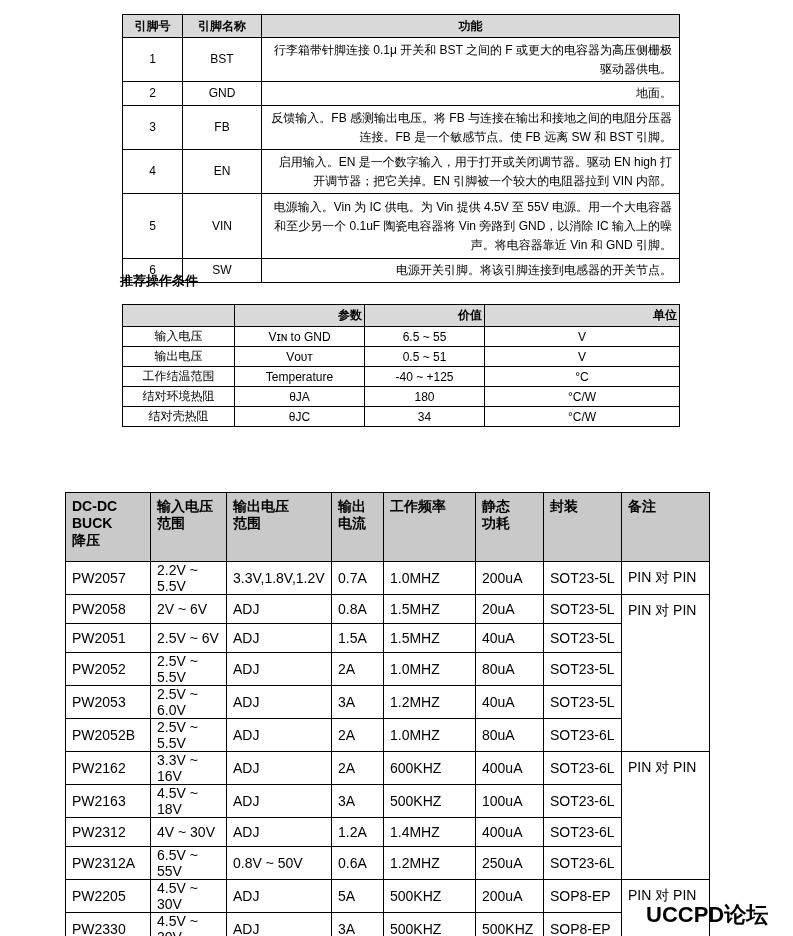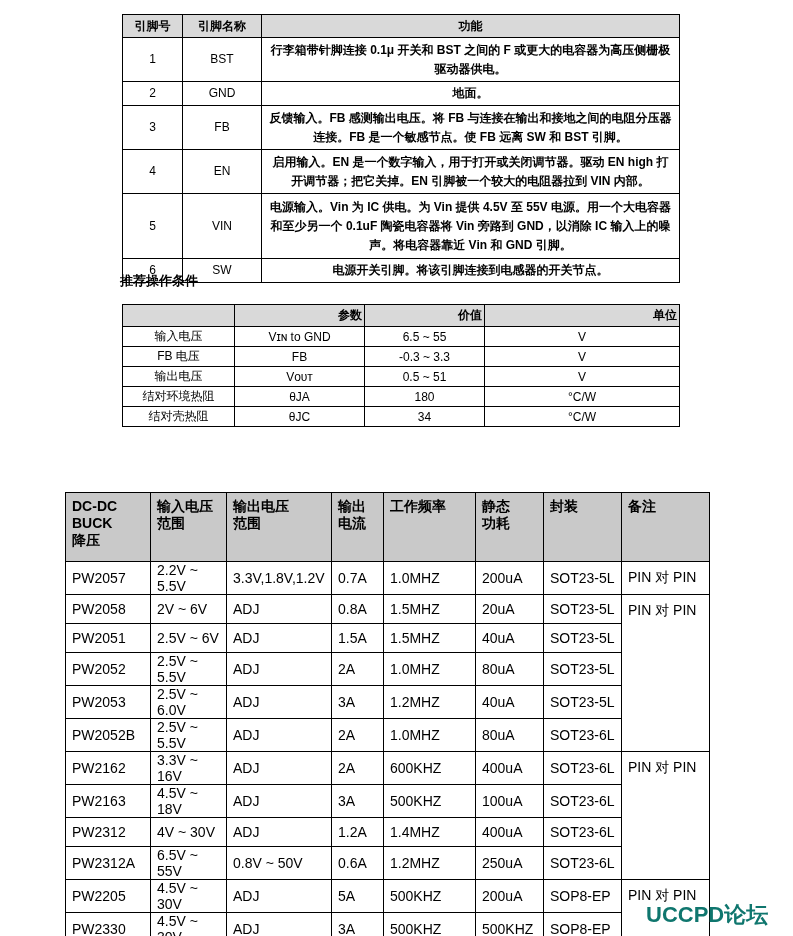--- a/index.html
+++ b/index.html
@@ -9,21 +9,21 @@
     overflow:hidden;
   }
   table { border-collapse:collapse; table-layout:fixed; }
   td,th { border:1px solid #000; overflow:hidden; }
 
   
   .t1 { position:absolute; left:122px; top:14px; width:557px; font-size:12px; }
   .t1 th { background:#d9d9d9; font-weight:bold; height:20px; text-align:center; padding:1px 2px; }
   .t1 td { padding:2px 4px; line-height:19px; vertical-align:middle; }
   .t1 .c-center { text-align:center; }
-  .t1 .c-func { text-align:center; padding:2px 7px;font-weight:bold; }
+  .t1 .c-func { text-align:right; padding:2px 7px; }
   .t1 tr.h43 td { height:39px; }
   .t1 tr.h22 td { height:18px; }
   .t1 tr.h64 td { height:60px; }
 
   
   .sec-title { position:absolute; left:120px; top:272px; font-size:13px; font-weight:bold; }
 
   
   .t2 { position:absolute; left:122px; top:304px; width:557px; font-size:12px; }
   .t2 th { background:#d9d9d9; font-weight:bold; height:19px; text-align:right; padding:1px 2px; }
@@ -31,21 +31,21 @@
 
   
   .t3 { position:absolute; left:65px; top:492px; width:644px; font-size:14px; }
   .t3 th { background:#c9c9c9; font-weight:bold; text-align:left; vertical-align:top;
            padding:5px 6px; white-space:pre-line; height:58px; line-height:17px; }
   .t3 td { padding:0 6px; height:28px; text-align:left; vertical-align:middle; }
   .t3 td.remark-merged { vertical-align:top; padding-top:7px; }
 
   
   .watermark { position:absolute; left:646px; top:900px; font-size:22px; font-weight:bold;
-               color:#0f766e; letter-spacing:0px; white-space:nowrap; }
+               color:#000000; letter-spacing:0px; white-space:nowrap; }
 </style>
 </head>
 <body>
 
 <div class="page">
 
   <table class="t1">
     <colgroup>
         <col style="width:60px">
         <col style="width:79px">
@@ -106,30 +106,30 @@
       <th>价值</th>
       <th>单位</th>
     </tr>
     <tr>
       <td>输入电压</td>
       <td>Vɪɴ to GND</td>
       <td>6.5 ~ 55</td>
       <td>V</td>
     </tr>
     <tr>
-      <td>FB 电压</td>
-      <td>FB</td>
-      <td>-0.3 ~ 3.3</td>
-      <td>V</td>
-    </tr>
-    <tr>
       <td>输出电压</td>
       <td>Vᴏᴜᴛ</td>
       <td>0.5 ~ 51</td>
       <td>V</td>
+    </tr>
+    <tr>
+      <td>工作结温范围</td>
+      <td>Temperature</td>
+      <td>-40 ~ +125</td>
+      <td>°C</td>
     </tr>
     <tr>
       <td>结对环境热阻</td>
       <td>θJA</td>
       <td>180</td>
       <td>°C/W</td>
     </tr>
     <tr>
       <td>结对壳热阻</td>
       <td>θJC</td>

